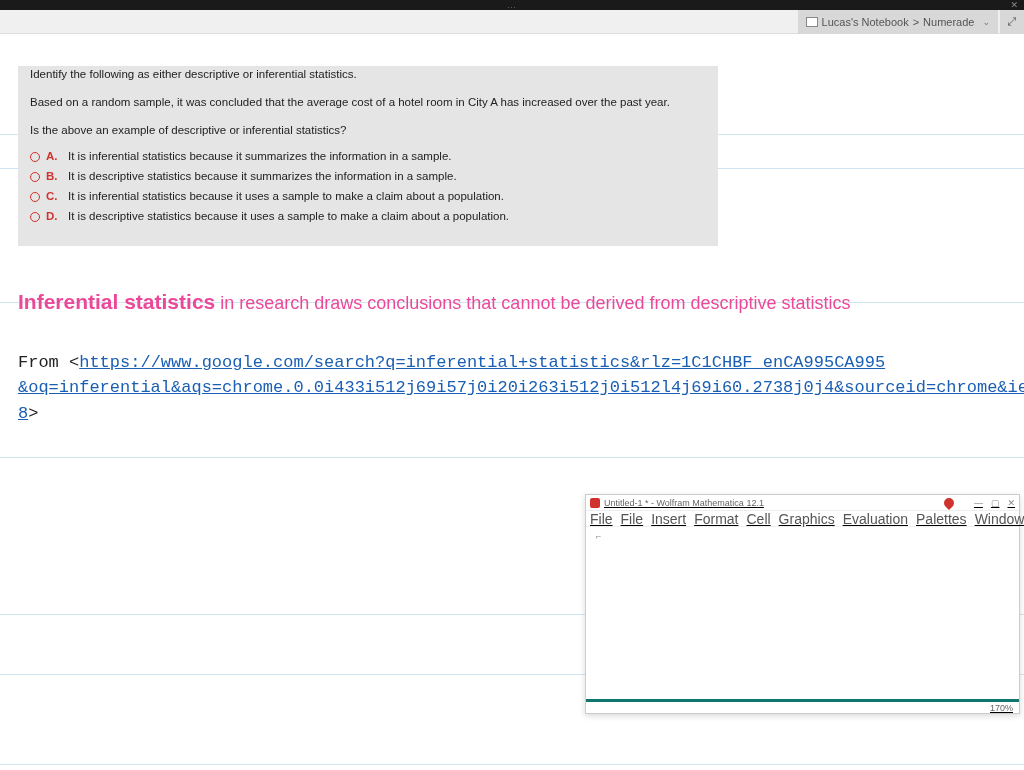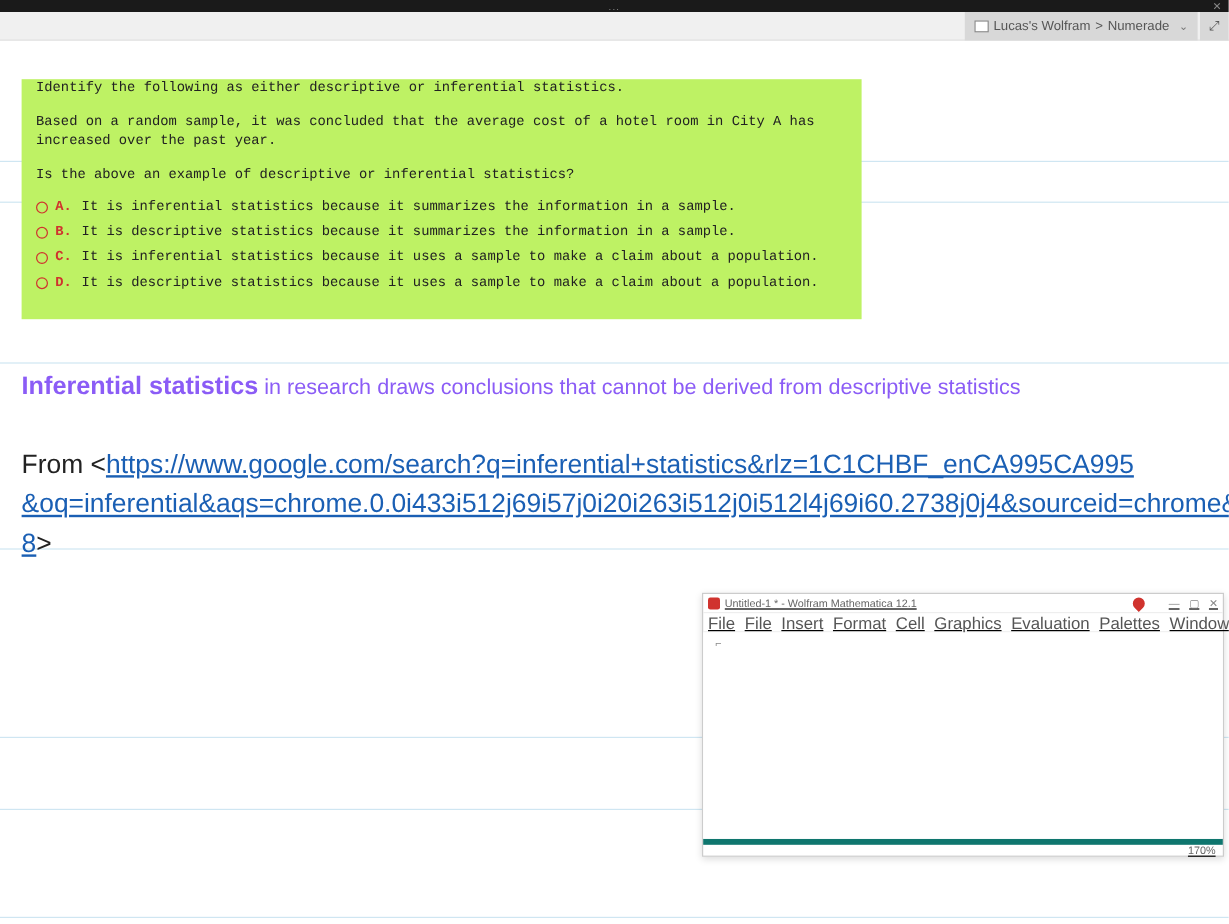--- a/index.html
+++ b/index.html
@@ -78,24 +78,23 @@
       height: 1px;
       background: #cfe6f2;
     }
     .content-block {
       position: relative;
       z-index: 2;
     }
     .question-box {
       position: relative;
       max-width: 700px;
-      background: #bef264;
+      background: #e5e5e5;
       padding: 0 12px 16px 12px;
       margin-bottom: 40px;
-      font-family: Liberation Mono, monospace;
     }
     .q-line {
       font-size: 11.5px;
       color: #222;
       margin-bottom: 12px;
       line-height: 1.4;
     }
     .options {
       margin-top: 10px;
     }
@@ -116,33 +115,34 @@
       margin-top: 2px;
     }
     .opt-letter {
       font-weight: bold;
       color: #d0332e;
       min-width: 16px;
     }
     .note-section {
       position: relative;
       font-size: 18px;
-      color: #8b5cf6;
+      color: #ec4899;
       line-height: 1.5;
       margin-bottom: 32px;
     }
     .note-bold {
       font-weight: bold;
       font-size: 21px;
     }
     .source-section {
       position: relative;
-      font-size: 22px;
+      font-size: 17px;
       color: #222;
       line-height: 1.5;
+      font-family: Liberation Mono, monospace;
     }
     .source-section a {
       color: #1a5fb4;
       text-decoration: underline;
     }
     
     .math-window {
       position: absolute;
       top: 494px;
       left: 585px;
@@ -204,40 +204,40 @@
       color: #888;
     }
     .math-status {
       height: 14px;
       display: flex;
       justify-content: flex-end;
       align-items: center;
       padding: 0 6px;
       font-size: 9px;
       color: #666;
-      border-top: 5px solid #0f766e;
+      border-top: 3px solid #0f766e;
     }
     .min-box, .max-box, .clx-box {
       font-size: 9px;
       color: #888;
       margin-left: 8px;
     }
   </style>
 </head>
 <body>
 
 <div class="titlebar">
   <span class="titlebar-dots">...</span>
   <span class="close-btn-top">✕</span>
 </div>
 
 <div class="toolbar">
   <div class="breadcrumb-box">
     <span class="book-icon"></span>
-    <span>Lucas's Wolfram</span>
+    <span>Lucas's Notebook</span>
     <span>&gt;</span>
     <span>Numerade</span>
     <span class="chevron-down">⌄</span>
   </div>
   <div class="expand-box">
     <span>⤢</span>
   </div>
 </div>
 
 <div class="notebook-page">

